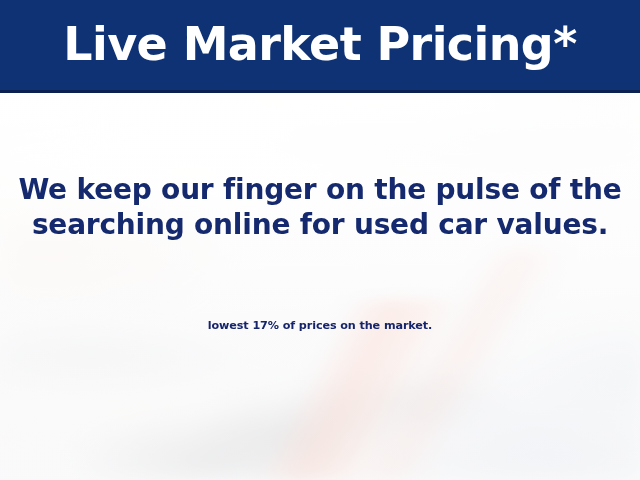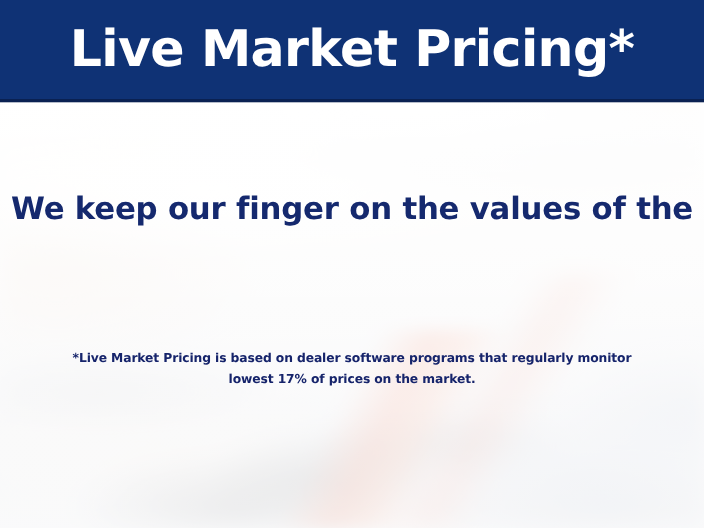--- a/index.html
+++ b/index.html
@@ -197,21 +197,21 @@
   <div class="bg-layer bg-red"></div>
   <div class="bg-layer bg-arcs"></div>
   <div class="bg-layer bg-veil"></div>
   <div class="bg-layer bg-veil-top"></div>
 
   <div class="header-band"></div>
   <div class="header-band-edge"></div>
   <div class="header-title">Live Market Pricing*</div>
 
   <div class="headline">
-    <span class="hl-line">We keep our finger on the values of the</span>
+    <span class="hl-line">We keep our finger on the pulse of the</span>
+    <span class="hl-line">searching online for used car values.</span>
   </div>
 
   <div class="fineprint">
-    <span class="fp-line">*Live Market Pricing is based on dealer software programs that regularly monitor</span>
     <span class="fp-line">lowest 17% of prices on the market.</span>
   </div>
 
 </div>
 
 </body></html>

